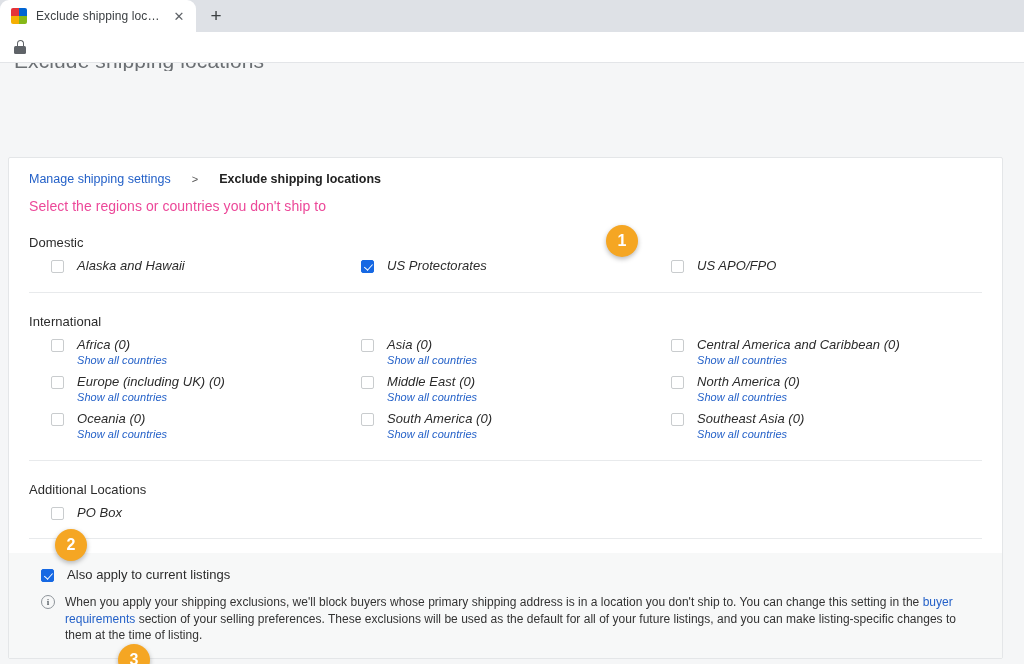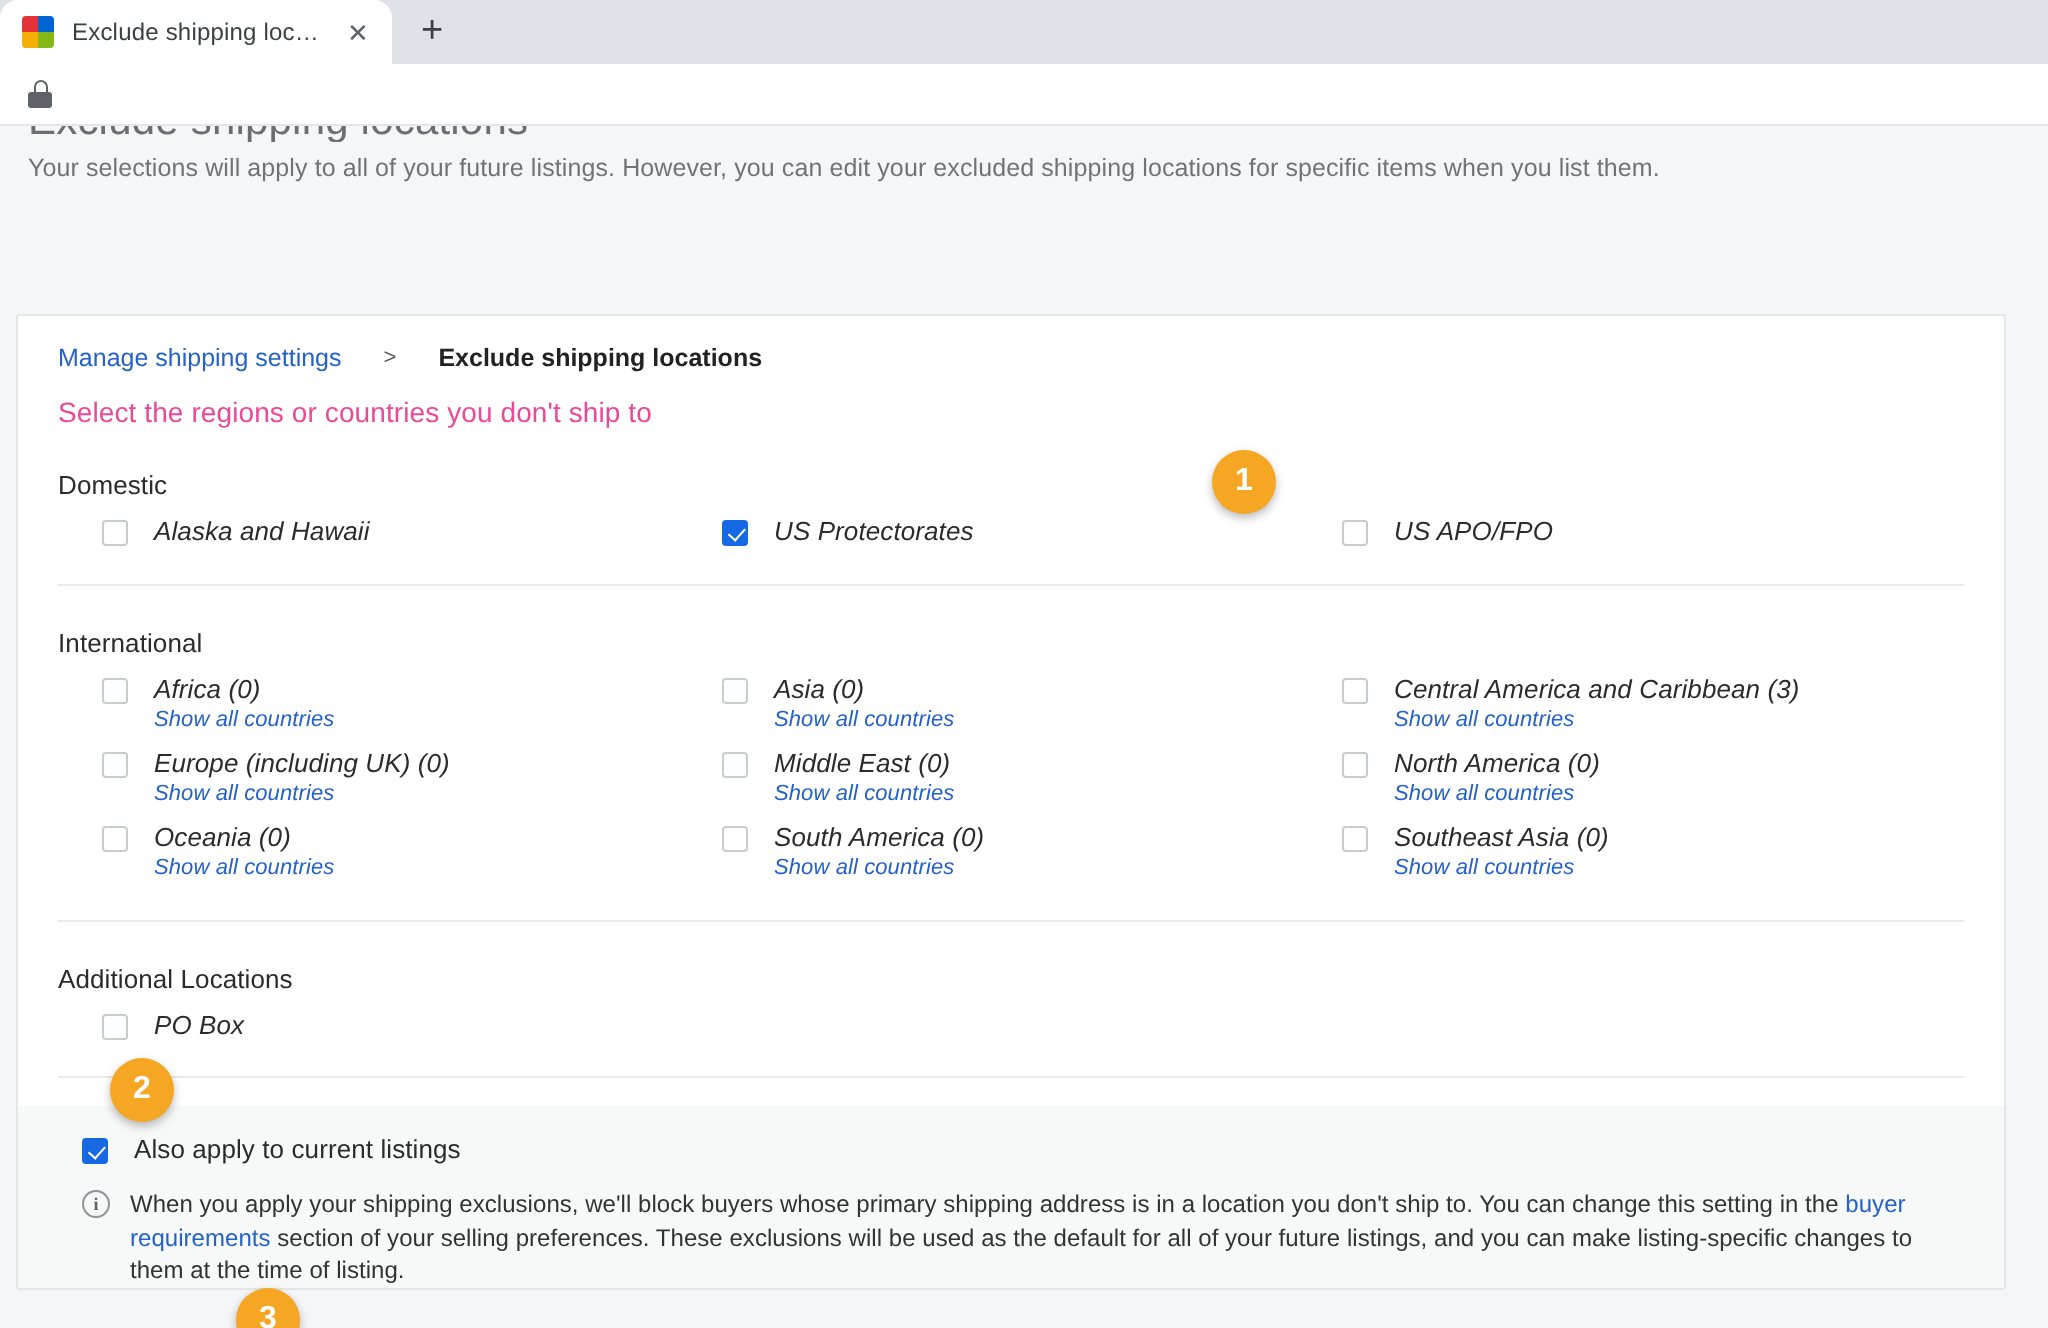--- a/index.html
+++ b/index.html
@@ -136,21 +136,21 @@
     font-size: 11px; color: #2461c8; text-decoration: none;
     margin-top: 2px; line-height: 13px; letter-spacing: .05px;
   }
 
   .divider { height: 1px; background: #e8eaec; margin: 19px 0 0 0; }
   .divider.pre-apply { margin-top: 18px; }
 
   .apply-band {
     background: #f7f8f8;
     margin: 14px -20px 0 -20px;
-    padding: 14px 20px 0 20px;
+    padding: 14px 20px 14px 20px;
   }
   .apply-row { display: flex; align-items: center; gap: 13px; padding-left: 12px; }
   .apply-label { font-size: 13px; color: #2b2b2b; letter-spacing: .05px; }
 
   .info-row { display: flex; gap: 10px; padding-left: 12px; margin-top: 12px; }
   .info-icon {
     flex: 0 0 14px; width: 14px; height: 14px; margin-top: 1px;
     border: 1px solid #8e949a; border-radius: 50%;
     color: #5b6268; font-size: 9px; font-weight: bold;
     display: flex; align-items: center; justify-content: center;
@@ -200,21 +200,20 @@
       <span class="lock-shackle"></span>
         <span class="lock-body"></span>
     </span>
   </div>
 </div>
 
 <div class="page">
 
   <div class="page-head">
     <div class="page-title">Exclude shipping locations</div>
-    <div class="page-sub">Your selections will apply to all of your future listings. However, you can edit your excluded shipping locations for specific items when you list them.</div>
   </div>
 
   <div class="card">
     <div class="card-inner">
 
       <div class="breadcrumb">
         <a href="#">Manage shipping settings</a>
         <span class="sep">&gt;</span>
         <span class="current">Exclude shipping locations</span>
       </div>
@@ -258,21 +257,21 @@
         <div class="cb-row">
           <span class="cb"></span>
           <span class="cb-body">
             <span class="cb-label">Asia (0)</span>
             <a class="cb-sublink" href="#">Show all countries</a>
           </span>
         </div>
         <div class="cb-row">
           <span class="cb"></span>
           <span class="cb-body">
-            <span class="cb-label">Central America and Caribbean (3)</span>
+            <span class="cb-label">Central America and Caribbean (0)</span>
             <a class="cb-sublink" href="#">Show all countries</a>
           </span>
         </div>
 
         <div class="cb-row">
           <span class="cb"></span>
           <span class="cb-body">
             <span class="cb-label">Europe (including UK) (0)</span>
             <a class="cb-sublink" href="#">Show all countries</a>
           </span>

